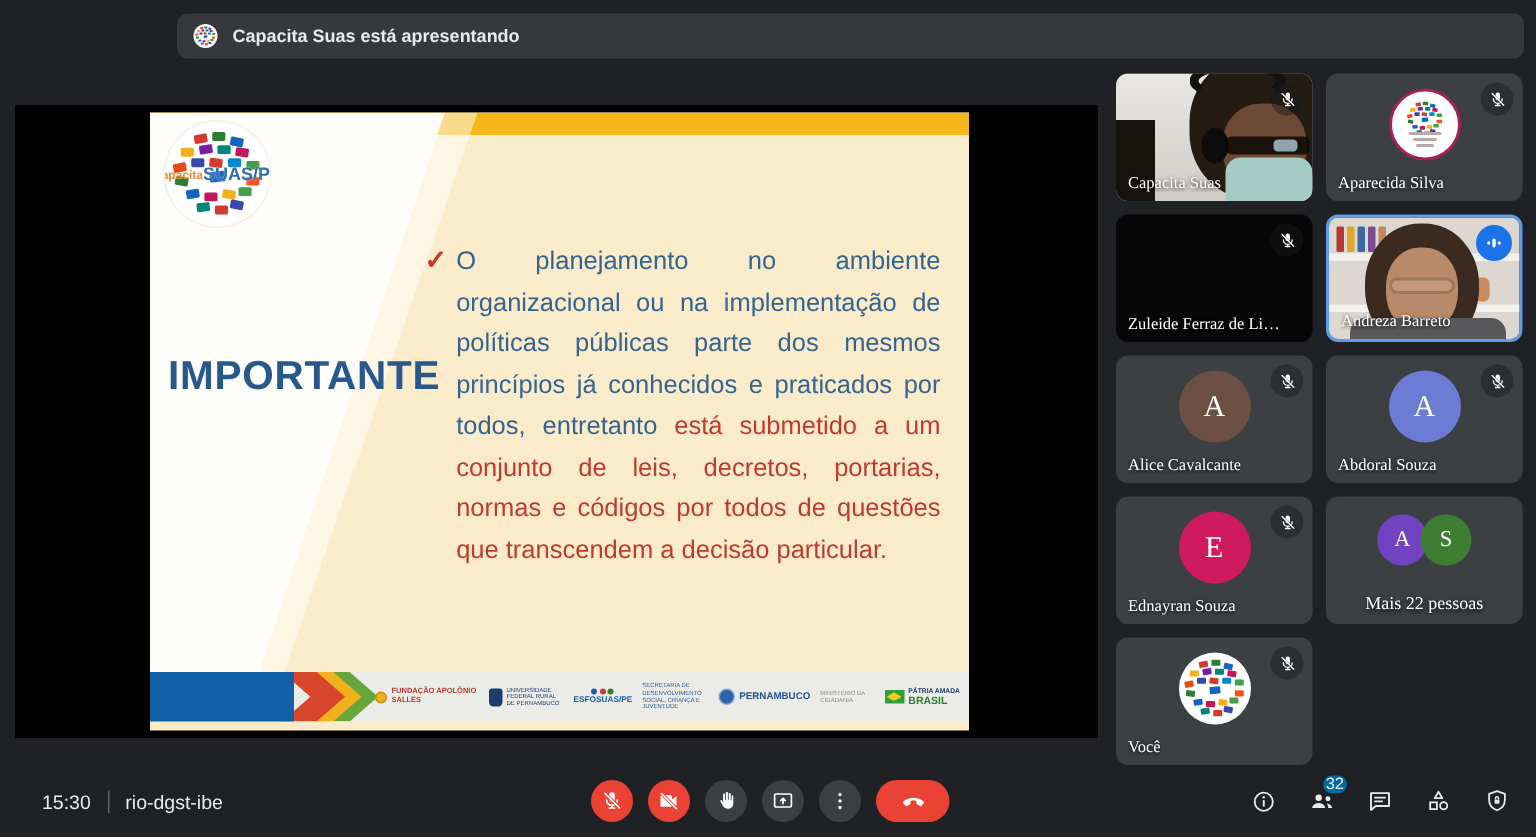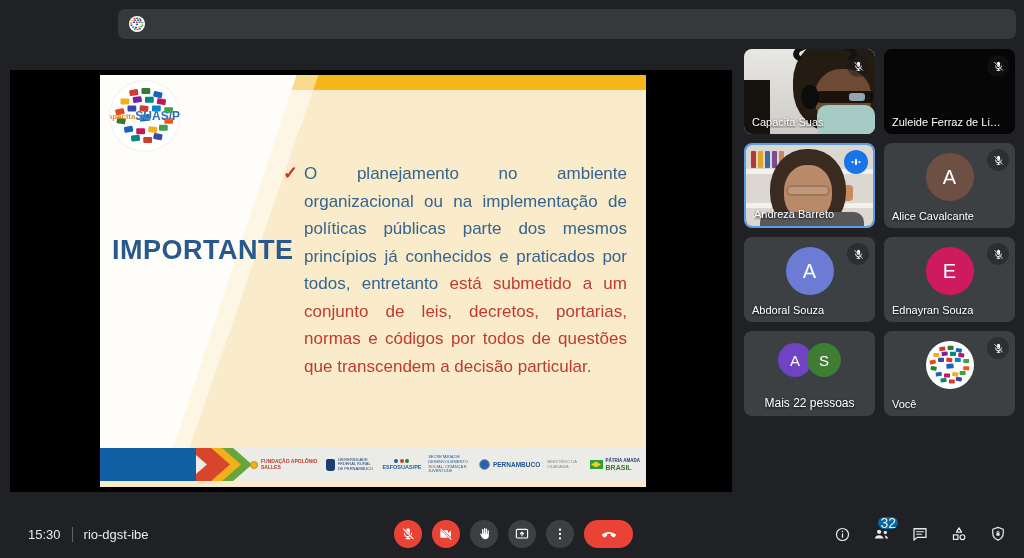--- a/index.html
+++ b/index.html
@@ -84,21 +84,21 @@
   .pe-crest { width:11px; height:11px; border-radius:50%; background:#2d62a8; border:1.5px solid #7fa3d0; }
   .esf-dots { display:flex; gap:1.5px; }
   .esf-dots i { width:4px; height:4px; border-radius:50%; }
   .flag { width:13px; height:9px; background:#2e9e41; position:relative; }
   .flag::before { content:""; position:absolute; left:1.5px; top:1.5px; width:10px; height:6px; background:#f2cf1c; clip-path:polygon(50% 0,100% 50%,50% 100%,0 50%); }
   
   .people-grid {
     position:absolute; left:744px; top:49px; width:271px;
     display:grid; grid-template-columns:131px 131px; grid-auto-rows:85px; gap:9px;
   }
-  .tile { position:relative; background:#3c4043; border-radius:8px; overflow:hidden; }
+  .tile { position:relative; background:#3c4043; border-radius:8px; overflow:hidden;font-family:Liberation Serif, serif; }
   .tile.dark { background:#060606; }
   .tile.active { border:2.5px solid #5f9ce8; }
   .tile-name {
     position:absolute; left:8px; bottom:6px; max-width:118px; white-space:nowrap; overflow:hidden;
     color:#fff; font-size:11px; font-weight:500; text-shadow:0 1px 3px rgba(0,0,0,.9); z-index:5;
   }
   .tile-name.center { left:0; right:0; max-width:none; text-align:center; font-size:12px; }
   .mic-chip {
     position:absolute; top:6px; right:6px; width:22px; height:22px; border-radius:50%;
     background:rgba(25,26,28,.45); display:flex; align-items:center; justify-content:center; z-index:5;
@@ -154,21 +154,21 @@
   .cbtn {
     width:28px; height:28px; border-radius:50%; background:#3c4043; border:none;
     display:flex; align-items:center; justify-content:center; cursor:pointer; padding:0;
   }
   .cbtn.red { background:#ea4335; }
   .cbtn.end { width:49px; border-radius:14px; background:#ea4335; }
   .bb-right { position:absolute; right:16px; top:0; bottom:0; display:flex; align-items:center; gap:19px; }
   .ibtn { position:relative; width:20px; height:20px; background:none; border:none; padding:0; display:flex; align-items:center; justify-content:center; cursor:pointer; }
   .count-badge {
     position:absolute; top:-9px; right:-9px; min-width:16px; height:16px; border-radius:8px;
-    background:#0369a1; border:2px solid #202124; color:#e8eaed; font-size:14px;
+    background:#0369a1; border:2px solid #202124; color:#e8eaed; font-size:11px;
     display:flex; align-items:center; justify-content:center; padding:0 2px; font-family:"Liberation Sans",sans-serif;
   }
 </style>
 </head>
 <body>
 
 <svg width="0" height="0" style="position:absolute">
   <defs>
     <g id="flagdots">
       <rect x="11" y="5" width="5" height="3.4" rx=".6" fill="#d23b2f" transform="rotate(-10 13 6)"></rect>
@@ -206,20 +206,21 @@
 
 <div class="app">
 
   <div class="topbar">
     <div class="banner">
       <span class="suas-circle" style="width:16px;height:16px">
         <svg viewBox="0 0 40 40">
             <use href="#flagdots"></use>
           </svg>
       </span>
+      <span>Capacita Suas está apresentando</span>
     </div>
   </div>
 
   <div class="stage">
     <div class="slide">
       <div class="slide-yellow"></div>
       <div class="wedge-soft"></div>
       <div class="wedge"></div>
 
       <div class="slide-logo suas-circle">
@@ -299,20 +300,36 @@
         <div class="mask"></div>
       </div>
       <span class="tile-name">Capacita Suas</span>
       <span class="mic-chip">
         <svg width="13" height="13" viewBox="0 0 24 24">
             <use href="#micoff"></use>
           </svg>
       </span>
     </div>
 
+    <div class="tile">
+      <div class="avatar ava-ring">
+        <svg class="dots" viewBox="0 0 40 34">
+            <use href="#flagdots"></use>
+          </svg>
+        <span class="tl" style="top:27px;width:22px"></span>
+        <span class="tl" style="top:31px;width:16px"></span>
+        <span class="tl" style="top:35px;width:12px"></span>
+      </div>
+      <span class="tile-name">Aparecida Silva</span>
+      <span class="mic-chip">
+        <svg width="13" height="13" viewBox="0 0 24 24">
+            <use href="#micoff"></use>
+          </svg>
+      </span>
+    </div>
 
     <div class="tile dark">
       <span class="tile-name">Zuleide Ferraz de Li…</span>
       <span class="mic-chip">
         <svg width="13" height="13" viewBox="0 0 24 24">
             <use href="#micoff"></use>
           </svg>
       </span>
     </div>
 

